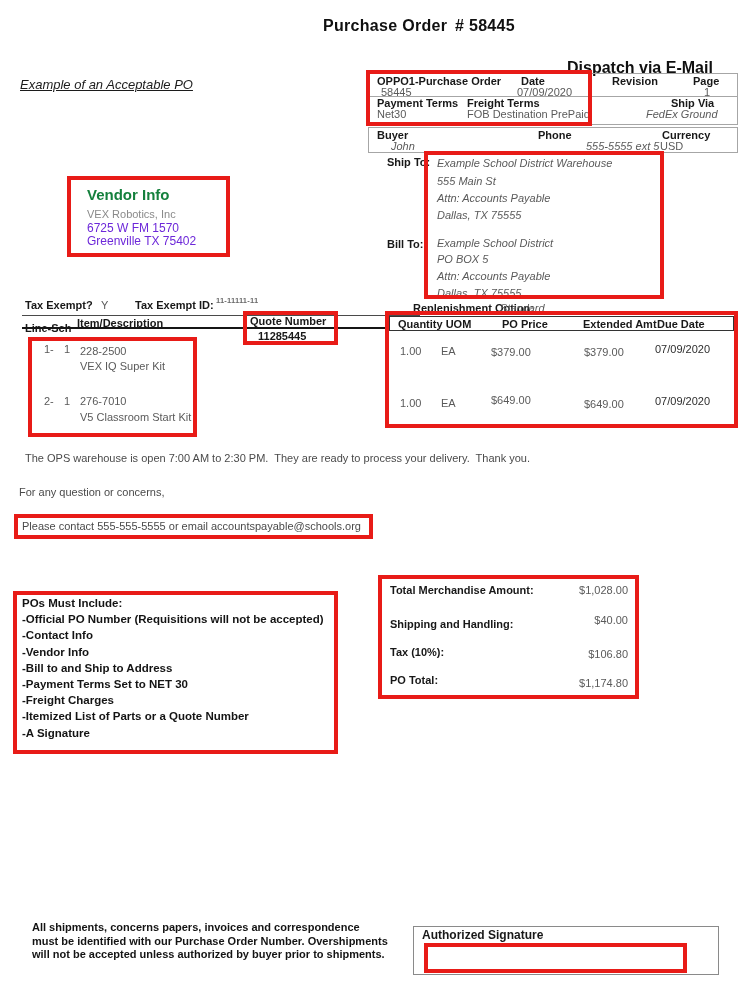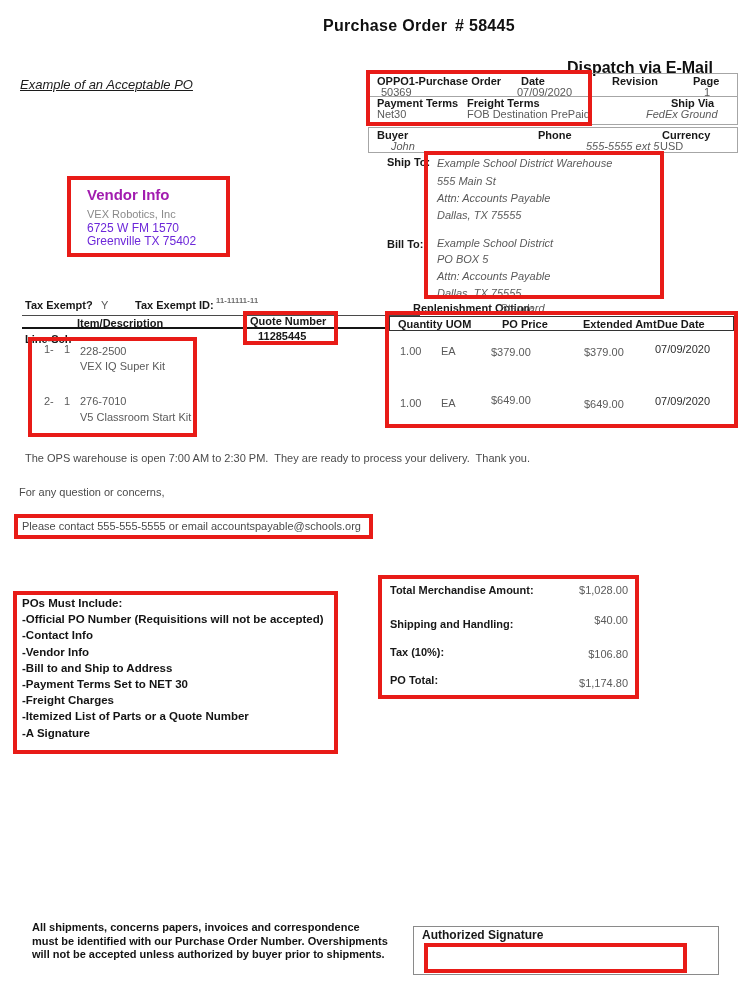--- a/index.html
+++ b/index.html
@@ -21,21 +21,21 @@
   .d{font-size:11px;color:#2d2d2d;white-space:nowrap;}
   .tiny{font-size:7.5px;font-weight:bold;color:#6a6a6a;white-space:nowrap;letter-spacing:.2px;}
   .ws{white-space:pre-wrap;}
   .redbox{position:absolute;border:4px solid var(--red);box-sizing:border-box;background:transparent;}
   .graybox{position:absolute;border:1px solid var(--gray);box-sizing:border-box;background:transparent;}
   .hline{position:absolute;height:1px;background:var(--gray);}
   .hdrbar{position:absolute;border-top:1px solid #4a4a4a;border-bottom:2px solid #151515;box-sizing:border-box;}
   .colbar{position:absolute;border:1px solid #333;box-sizing:border-box;background:#fff;}
   .req{font-size:11.5px;font-weight:bold;color:#141414;line-height:16.2px;white-space:nowrap;}
   .foot{font-size:11px;font-weight:bold;color:#141414;line-height:13.5px;white-space:nowrap;}
-  .vheading{font-size:15px;font-weight:bold;color:#a21caf;white-space:nowrap;}
+  .vheading{font-size:15px;font-weight:bold;color:#15803d;white-space:nowrap;}
   .vgray{font-size:11px;color:#8a8a8a;white-space:nowrap;}
   .vaddr{font-size:12px;color:#6d28d9;white-space:nowrap;}
 </style>
 </head>
 <body>
 
 <div class="page">
 
   <span class="abs title" style="left:323px;top:17px;">Purchase Order</span>
   <span class="abs title" style="left:455px;top:17px;"># 58445</span>
@@ -45,21 +45,21 @@
   <span class="abs disp" style="left:567px;top:59px;">Dispatch via E-Mail</span>
 
   <div class="graybox" style="left:368px;top:73px;width:370px;height:52px;"></div>
   <div class="hline" style="left:368px;top:96px;width:370px;"></div>
   <div class="graybox" style="left:368px;top:127px;width:370px;height:26px;"></div>
 
   <span class="abs b" style="left:377px;top:75px;">OPPO1-Purchase Order</span>
   <span class="abs b" style="left:521px;top:75px;">Date</span>
   <span class="abs b" style="left:612px;top:75px;">Revision</span>
   <span class="abs b" style="left:693px;top:75px;">Page</span>
-  <span class="abs g" style="left:381px;top:86px;">50369</span>
+  <span class="abs g" style="left:381px;top:86px;">58445</span>
   <span class="abs g" style="left:517px;top:86px;">07/09/2020</span>
   <span class="abs g" style="left:704px;top:86px;">1</span>
 
   <span class="abs b" style="left:377px;top:97px;">Payment Terms</span>
   <span class="abs b" style="left:467px;top:97px;">Freight Terms</span>
   <span class="abs b" style="left:671px;top:97px;">Ship Via</span>
   <span class="abs g" style="left:377px;top:108px;">Net30</span>
   <span class="abs g" style="left:467px;top:108px;">FOB Destination PrePaid</span>
   <span class="abs gi" style="left:646px;top:108px;">FedEx Ground</span>
 
@@ -92,21 +92,21 @@
 
   <span class="abs b" style="left:25px;top:299px;">Tax Exempt?</span>
   <span class="abs g" style="left:101px;top:299px;">Y</span>
   <span class="abs b" style="left:135px;top:299px;">Tax Exempt ID:</span>
   <span class="abs tiny" style="left:216px;top:296px;">11-11111-11</span>
 
   <span class="abs b" style="left:413px;top:302px;">Replenishment Option:</span>
   <span class="abs gi" style="left:500px;top:302px;">Standard</span>
 
   <div class="hdrbar" style="left:22px;top:315px;width:398px;height:14px;"></div>
-  <span class="abs b" style="left:25px;top:333px;">Line-Sch</span>
+  <span class="abs b" style="left:25px;top:322px;">Line-Sch</span>
   <span class="abs b" style="left:77px;top:317px;">Item/Description</span>
 
   <div class="redbox" style="left:243px;top:311px;width:95px;height:34px;"></div>
   <span class="abs b" style="left:250px;top:315px;">Quote Number</span>
   <span class="abs b" style="left:258px;top:330px;">11285445</span>
 
   <div class="redbox" style="left:385px;top:311px;width:353px;height:117px;"></div>
   <div class="colbar" style="left:389px;top:316px;width:345px;height:15px;"></div>
   <span class="abs b" style="left:398px;top:318px;">Quantity UOM</span>
   <span class="abs b" style="left:502px;top:318px;">PO Price</span>

